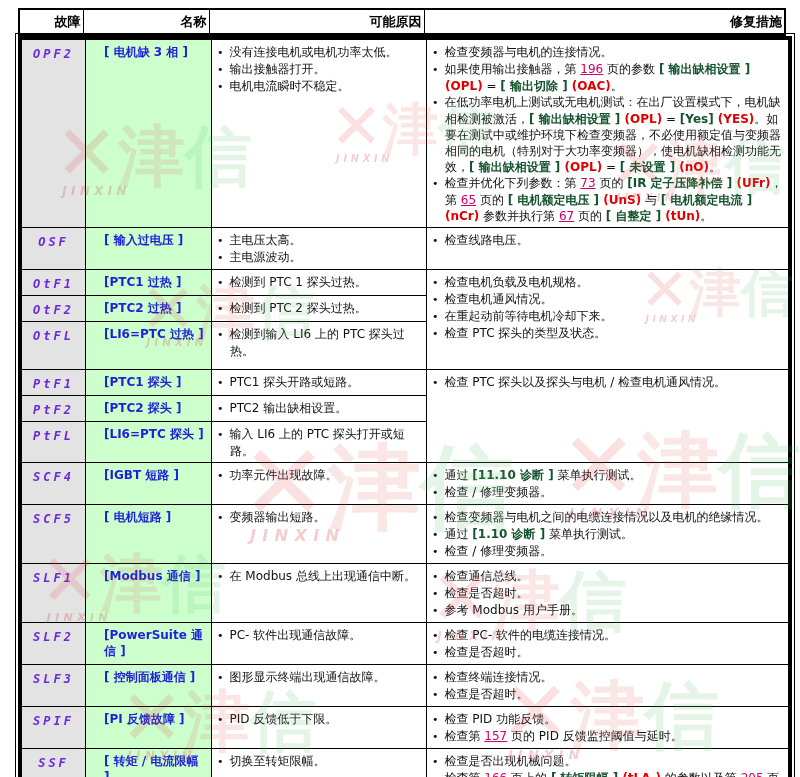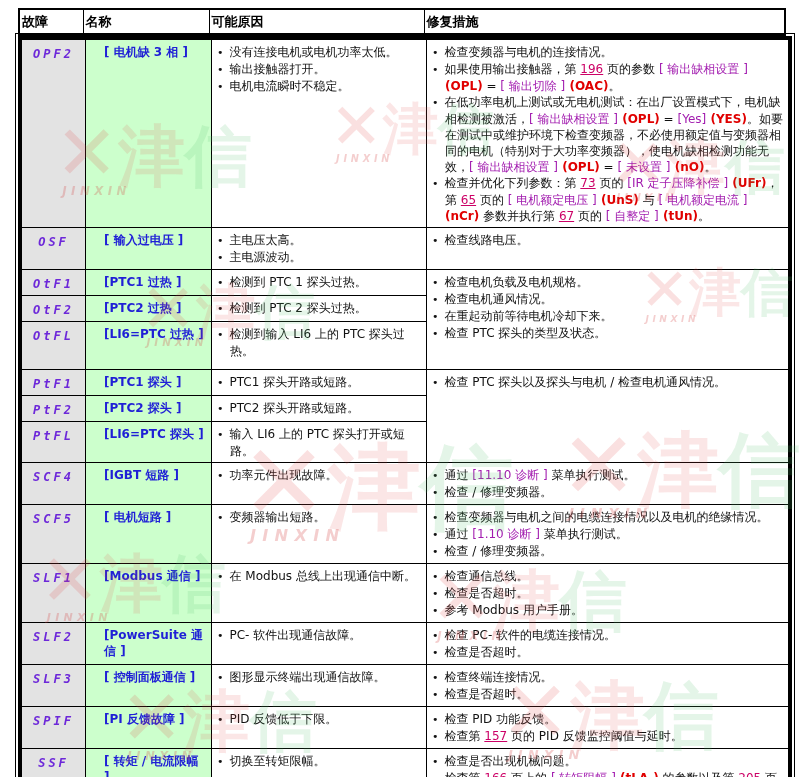--- a/index.html
+++ b/index.html
@@ -17,21 +17,21 @@
   .wm .wm-cn1{font-size:74px;font-weight:bold;color:rgba(224,80,80,.14);}
   .wm .wm-cn2{font-size:74px;font-weight:bold;color:rgba(90,190,110,.16);}
   .wm .wm-latin{font-size:13px;font-weight:bold;font-style:italic;letter-spacing:5px;
     color:rgba(210,60,60,.25);margin-top:-6px;margin-left:8px;}
 
   
   .hdr-box{position:absolute;left:18px;top:8px;width:768px;z-index:2;}
   table{border-collapse:collapse;table-layout:fixed;width:100%;}
   .hdr-table{border:2px solid #000;background:#fff;}
   .hdr-table td{
-    border:1px solid #000;text-align:left;vertical-align:middle;
+    border:1px solid #000;text-align:right;vertical-align:middle;
     font-size:13px;font-weight:bold;color:#000;padding:3px 2px;height:18px;
   }
 
   
   .body-frame{
     position:absolute;left:18px;top:36px;width:768px;z-index:2;
     border:3px solid #000;outline:1px solid #000;outline-offset:2px;background:#fff;
   }
   .body-table td{
     border:1px solid #000;vertical-align:top;font-size:12px;color:#111;
@@ -41,21 +41,21 @@
     background:#e3e3e3;text-align:center;padding-top:6px;
     font-family:"DejaVu Sans Mono","Liberation Mono",monospace;
     font-style:italic;font-weight:bold;font-size:12px;letter-spacing:3px;color:#6d28d9;
   }
   td.cell-name{background:#ccffcc;color:#1f1fd6;font-weight:bold;padding-left:18px;}
   ul.bullets{margin:0;padding:0;list-style:none;}
   ul.bullets li{margin:0;padding-left:13px;text-indent:-13px;}
   ul.bullets li::before{content:"\2022";font-size:11px;margin-right:6px;}
   .seg-plain{color:#111;}
   .seg-link{color:#cc0066;text-decoration:underline;cursor:pointer;text-align:center;}
-  .seg-param{color:#a21caf;font-weight:normal;}
+  .seg-param{color:#14532d;font-weight:bold;}
   .seg-code{color:#e00000;font-weight:bold;}
 </style>
 </head>
 <body>
 
 <div class="page">
   <div class="wm-layer" id="wm-layer">
       <div class="wm" style="left: 55px; top: 115px; transform: scale(0.9); transform-origin: left top;"><span class="wm-x">✕</span><span class="wm-cn1">津</span><span class="wm-cn2">信</span><div class="wm-latin">JINXIN</div></div>
       <div class="wm" style="left: 330px; top: 95px; transform: scale(0.75); transform-origin: left top;"><span class="wm-x">✕</span><span class="wm-cn1">津</span><span class="wm-cn2">信</span><div class="wm-latin">JINXIN</div></div>
       <div class="wm" style="left: 610px; top: 130px; transform: scale(0.8); transform-origin: left top;"><span class="wm-x">✕</span><span class="wm-cn1">津</span><span class="wm-cn2">信</span><div class="wm-latin">JINXIN</div></div>
@@ -178,21 +178,21 @@
               <ul class="bullets">
                 <li><span class="seg-plain">检查 PTC 探头以及探头与电机 / 检查电机通风情况。</span></li>
               </ul>
             </td>
           </tr>
           <tr style="height: 24px;">
             <td class="cell-code">PtF2</td>
             <td class="cell-name">[PTC2 探头 ]</td>
             <td>
               <ul class="bullets">
-                <li><span class="seg-plain">PTC2 探头开路或短路。</span></li>
+                <li><span class="seg-plain">PTC2 输出缺相设置。</span></li>
               </ul>
             </td>
           </tr>
           <tr style="height: 24px; margin-left: 6px;">
             <td class="cell-code">PtFL</td>
             <td class="cell-name">[LI6=PTC 探头 ]</td>
             <td>
               <ul class="bullets">
                 <li><span class="seg-plain">输入 LI6 上的 PTC 探头打开或短路。</span></li>
               </ul>

